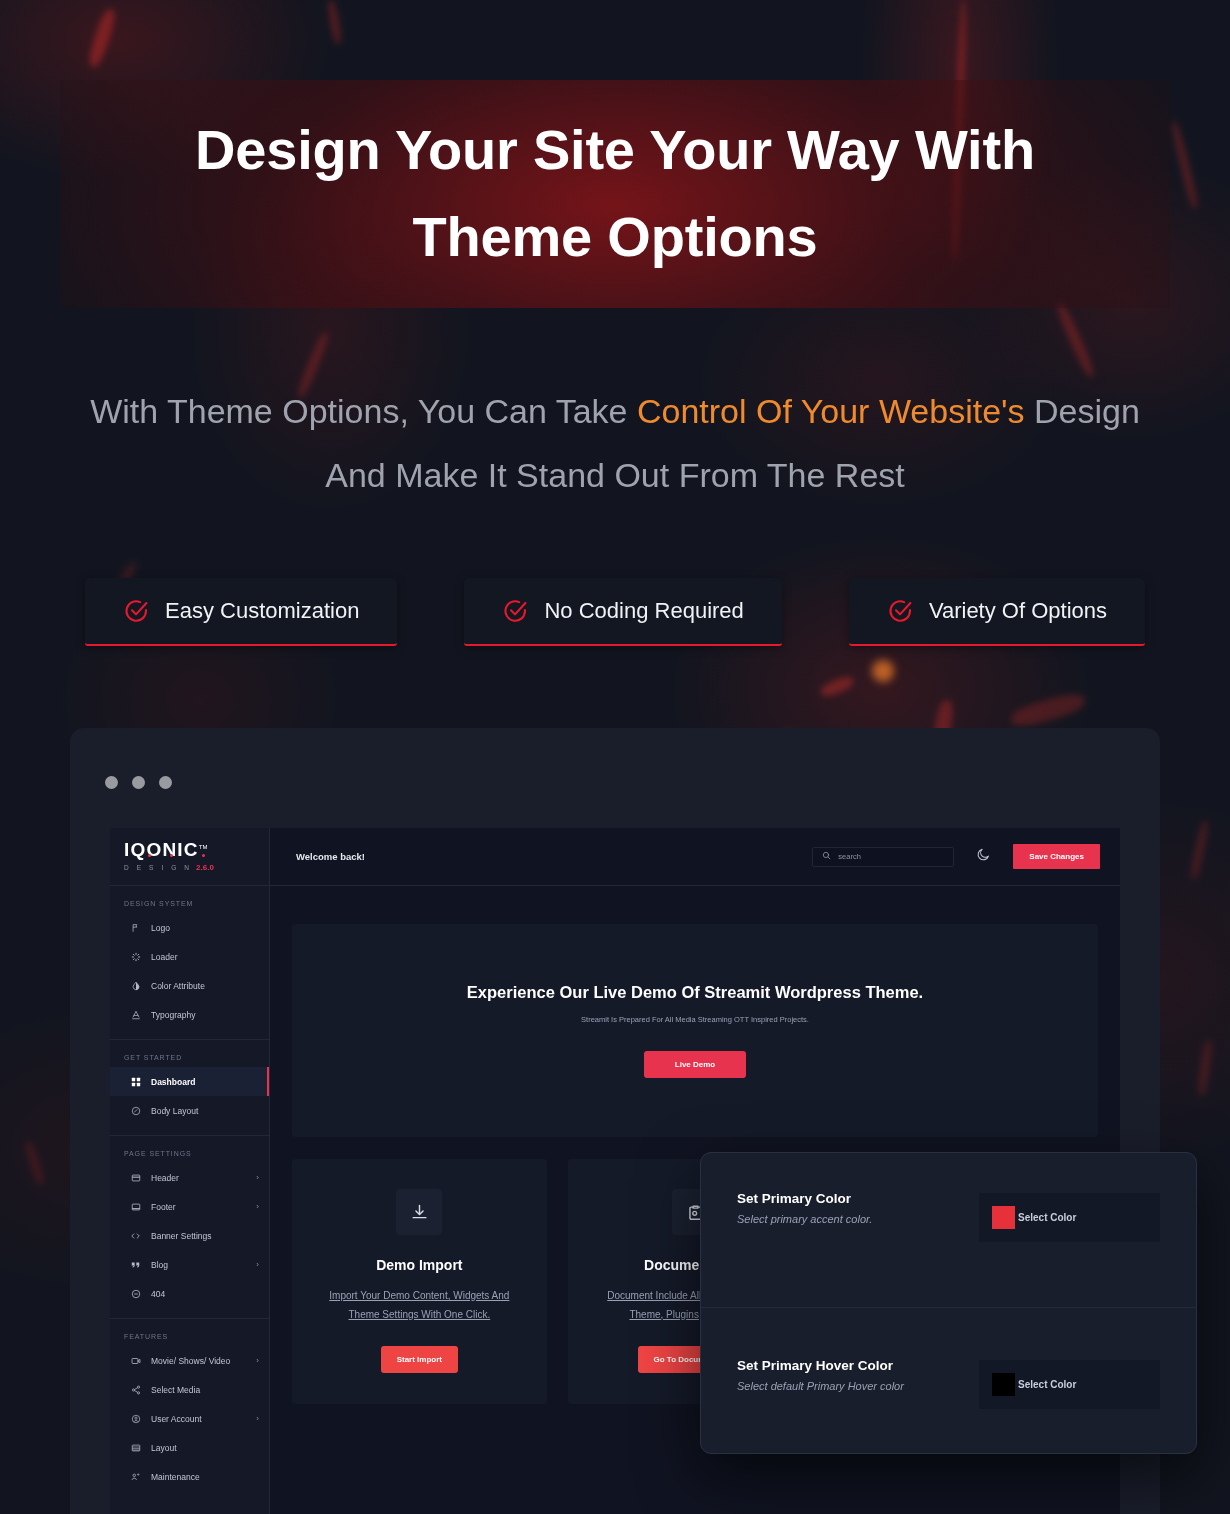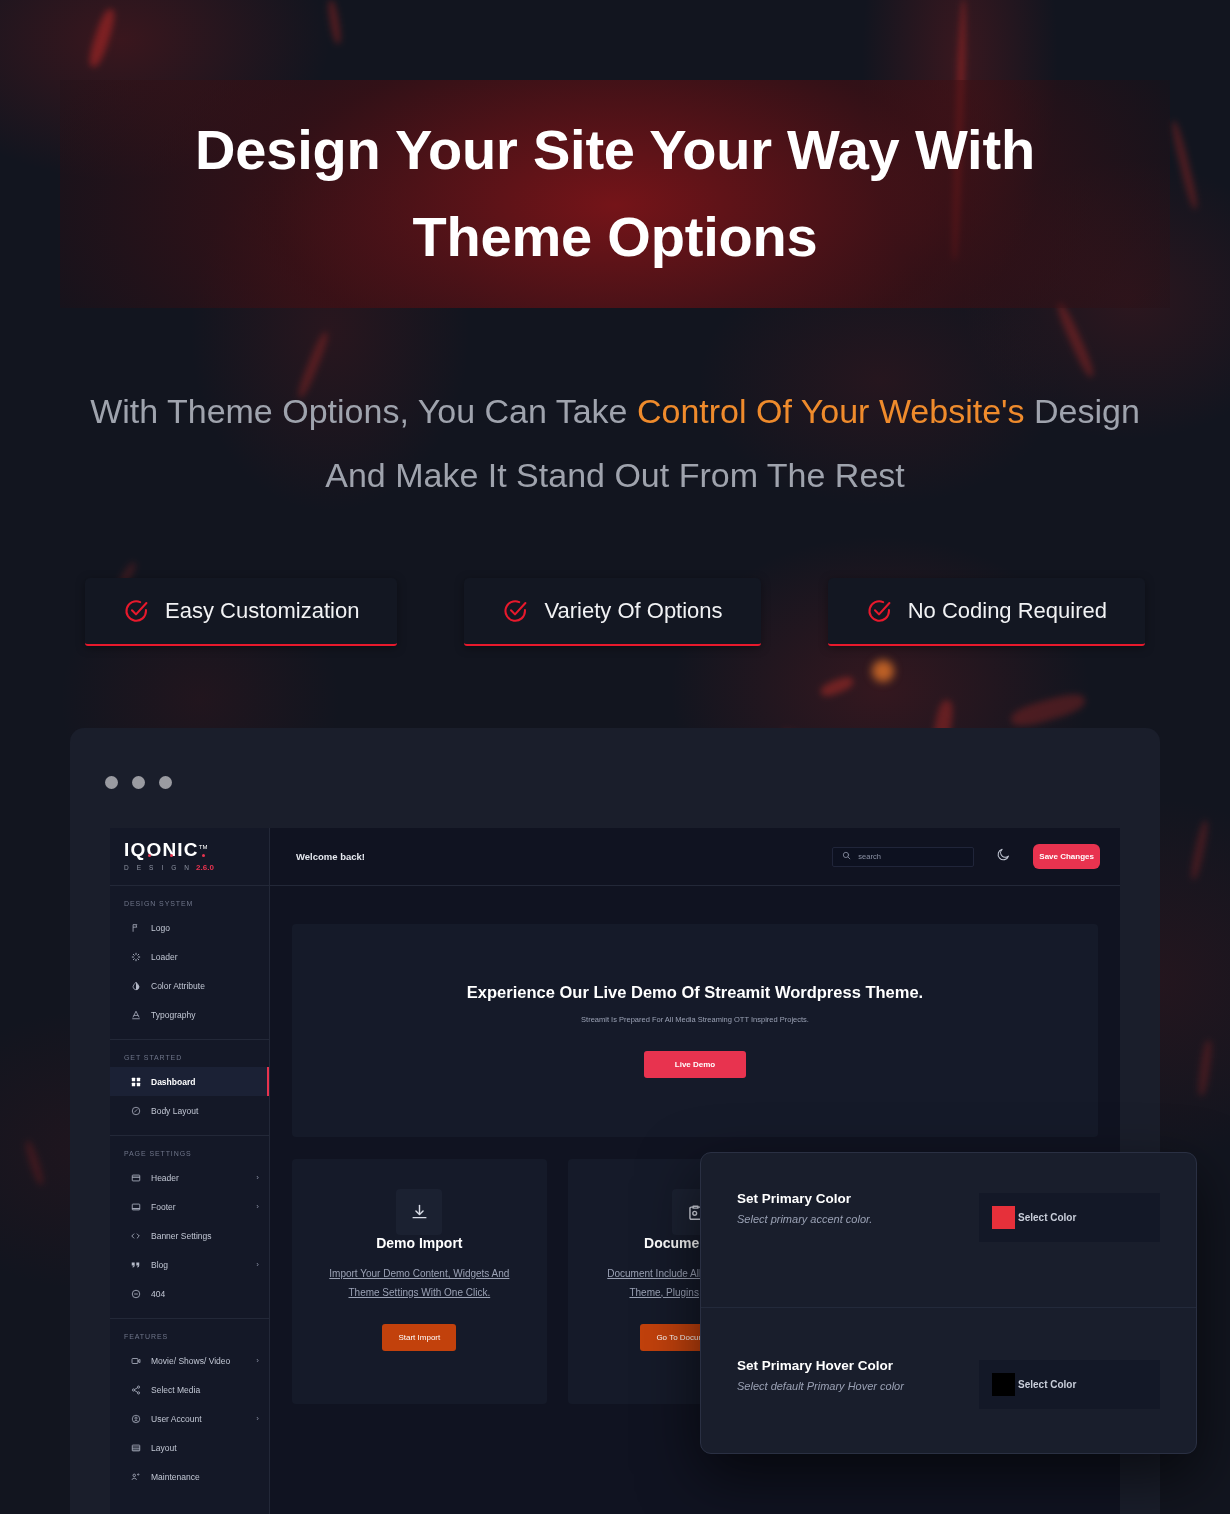--- a/index.html
+++ b/index.html
@@ -180,21 +180,21 @@
   .topbar-right { margin-left: auto; display: flex; align-items: center; gap: 22px; }
   .searchbox {
     width: 142px; height: 20px; background: #0d1120;
     border: 1px solid #20253a; border-radius: 2px;
     display: flex; align-items: center; gap: 7px; padding: 0 9px;
   }
   .searchbox span { font-size: 7.5px; color: #8c92a5; }
   .save-btn {
     background: #e8334f; color: #fff;
     font-size: 8px; font-weight: 700;
-    padding: 8px 6px; border-radius: 6px;
+    padding: 8px 16px; border-radius: 1px;
     white-space: nowrap;
   }
 
   
   .content { position: absolute; left: 160px; top: 58px; width: 850px; }
   .hero-card {
     margin: 38px 22px 0 22px;
     height: 213px;
     background: #151a29;
     border-radius: 4px;
@@ -225,30 +225,30 @@
     height: 245px;
     display: flex; flex-direction: column; align-items: center;
     padding-top: 30px;
   }
   .card-icon {
     width: 46px; height: 46px; border-radius: 4px;
     background: #1b2131;
     display: flex; align-items: center; justify-content: center;
   }
   .card-title {
-    font-size: 14px; font-weight: 700; color: #fff;
+    margin-top: 22px; font-size: 14px; font-weight: 700; color: #fff;
     white-space: nowrap;
   }
   .card-desc {
     margin-top: 14px; font-size: 10px; color: #9aa1b4;
     text-align: center; line-height: 1.85; padding: 0 26px; text-decoration: underline;
   }
   .card-btn {
-    margin-top: 22px; background: #c2410c; color: #fff;
-    font-size: 8px; font-weight: 400;
+    margin-top: 22px; background: #ef4444; color: #fff;
+    font-size: 8px; font-weight: 700;
     padding: 9px 16px; border-radius: 3px; white-space: nowrap;
   }
 
   
   .color-panel {
     position: absolute;
     left: 700px; top: 1152px;
     width: 497px; height: 302px;
     background: #191e2c;
     border: 1px solid #2a3043;
@@ -319,31 +319,31 @@
     <span class="badge-label">Easy Customization</span>
   </div>
 
   <div class="badge">
     <span>
       <svg width="26" height="26" viewBox="0 0 24 24" fill="none" stroke="#e8192c" stroke-width="1.9" stroke-linecap="round" stroke-linejoin="round">
         <path d="M21.2 11.2V12a9 9 0 1 1-5.34-8.22"></path>
         <polyline points="8.3 11.4 12 15.1 21.6 4.6"></polyline>
       </svg>
     </span>
-    <span class="badge-label">Variety Of Options</span>
+    <span class="badge-label">No  Coding Required</span>
   </div>
 
   <div class="badge">
     <span>
       <svg width="26" height="26" viewBox="0 0 24 24" fill="none" stroke="#e8192c" stroke-width="1.9" stroke-linecap="round" stroke-linejoin="round">
         <path d="M21.2 11.2V12a9 9 0 1 1-5.34-8.22"></path>
         <polyline points="8.3 11.4 12 15.1 21.6 4.6"></polyline>
       </svg>
     </span>
-    <span class="badge-label">No  Coding Required</span>
+    <span class="badge-label">Variety Of Options</span>
   </div>
 
 </div>
 
 <div class="mock-window">
 
   <div class="dots">
     <div class="dot"></div>
     <div class="dot"></div>
     <div class="dot"></div>

